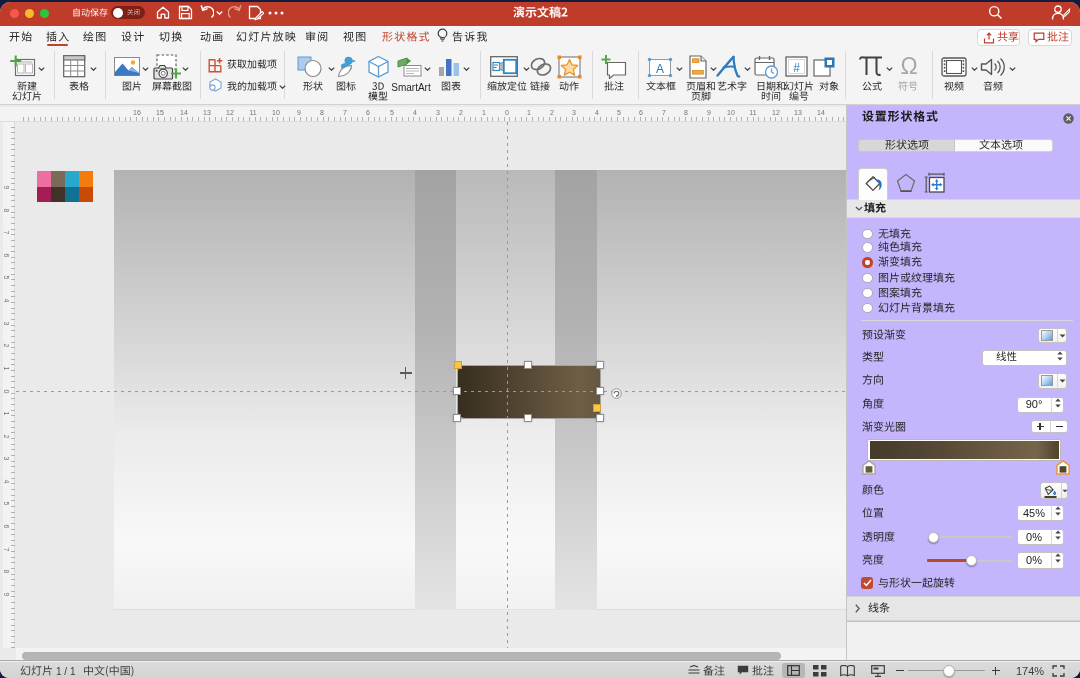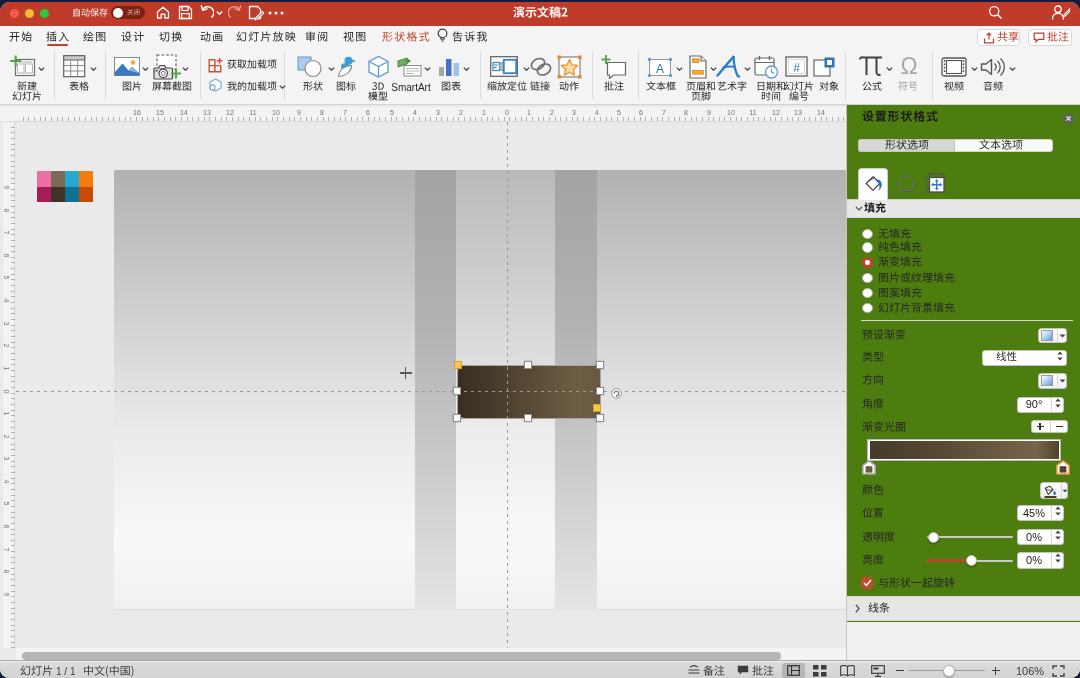--- a/index.html
+++ b/index.html
@@ -3,21 +3,21 @@
 *{margin:0;padding:0;box-sizing:border-box}
 html,body{width:1080px;height:678px;overflow:hidden}
 body{background:#131c3c;font-family:"Liberation Sans",sans-serif;position:relative}
 .abs{position:absolute}
 .win{position:absolute;left:0;right:0;top:2px;bottom:0;border-radius:10px 10px 9px 9px;overflow:hidden;background:#eaeaea}
 .titlebar{position:absolute;left:0;right:0;top:0;height:24px;background:#bf3b2a}
 .tabrow{position:absolute;left:0;right:0;top:24px;height:21px;background:#f4f4f4}
 .ribbon{position:absolute;left:0;right:0;top:45px;height:58px;background:#f4f4f4;border-bottom:1px solid #d2d2d2}
 .rsep{position:absolute;width:1px;top:4px;height:48px;background:#dadada}
 .canvas{position:absolute;left:0;top:102px;width:846px;bottom:18px;background:#eaeaea;overflow:hidden}
-.panel{position:absolute;right:0;top:102px;width:234px;bottom:18px;background:#4d7c0f;border-left:1px solid #c6c6c6}
+.panel{position:absolute;right:0;top:102px;width:234px;bottom:18px;background:#c4b5fd;border-left:1px solid #c6c6c6}
 .statusbar{position:absolute;left:0;right:0;bottom:0;height:18px;background:linear-gradient(#dcdcdc,#d3d3d3);border-top:1px solid #a8a8a8;box-shadow:inset 0 1px 0 #efefef}
 .spin{position:absolute;background:#fff;border:1px solid #c3c3c3;border-radius:3px}
 .spin .stepper{position:absolute;right:0;top:0;bottom:0;width:12px;border-left:1px solid #d8d8d8}
 .handle{position:absolute;width:8px;height:8px;background:#fff;border:1px solid #8f8f8f;box-shadow:0 0 2px rgba(0,0,0,.25)}
 .yhandle{position:absolute;width:8px;height:8px;background:#f7c64a;border:1px solid #cf9f35}
 </style></head><body>
 <div class="win">
 <div class="titlebar">
 <div class="abs" style="left:10.2px;top:6.5px;width:9px;height:9px;border-radius:50%;background:#f8574f"></div>
 <div class="abs" style="left:24.9px;top:6.5px;width:9px;height:9px;border-radius:50%;background:#f8bb2d"></div>
@@ -1024,18 +1024,18 @@
 <svg class="abs" style="left:871px;top:3.5px" width="14" height="12" viewBox="0 0 14 12">
         <rect x="0.7" y="0.7" width="12.6" height="7.6" fill="none" stroke="#3c3c3c" stroke-width="1.2"></rect>
         <path d="M7 8.3 V10.5 M4 11.3 H10" stroke="#3c3c3c" stroke-width="1.2"></path>
         <rect x="2.5" y="2.5" width="5" height="2" fill="#3c3c3c"></rect>
       </svg>
 <div class="abs" style="left:896px;top:8.7px;width:8px;height:1.8px;background:#3c3c3c"></div>
 <div class="abs" style="left:908px;top:8.8px;width:77px;height:1.6px;background:#9a9a9a;border-radius:1px"></div>
 <div class="abs" style="left:943px;top:3.5px;width:12px;height:12px;border-radius:50%;background:#fdfdfd;border:1px solid #b0b0b0;box-shadow:0 1px 1px rgba(0,0,0,.25)"></div>
 <div class="abs" style="left:991.6px;top:8.7px;width:8px;height:1.8px;background:#3c3c3c"></div>
 <div class="abs" style="left:994.7px;top:5.6px;width:1.8px;height:8px;background:#3c3c3c"></div>
-<div class="abs" style="left:1016px;top:1.75px;font-size:11px;color:#3c3c3c;white-space:nowrap;line-height:16.5px">106%</div>
+<div class="abs" style="left:1016px;top:1.75px;font-size:11px;color:#3c3c3c;white-space:nowrap;line-height:16.5px">174%</div>
 <svg class="abs" style="left:1052px;top:3.5px" width="13" height="12" viewBox="0 0 13 12">
         <path d="M1 4 V1 H5 M8 1 H12 V4 M12 8 V11 H8 M5 11 H1 V8" fill="none" stroke="#3c3c3c" stroke-width="1.3"></path>
       </svg>
 </div>
 <div class="abs" style="left:0;top:102px;width:1080px;height:1px;background:#d2d2d2"></div>
 </div>
 </body></html>

